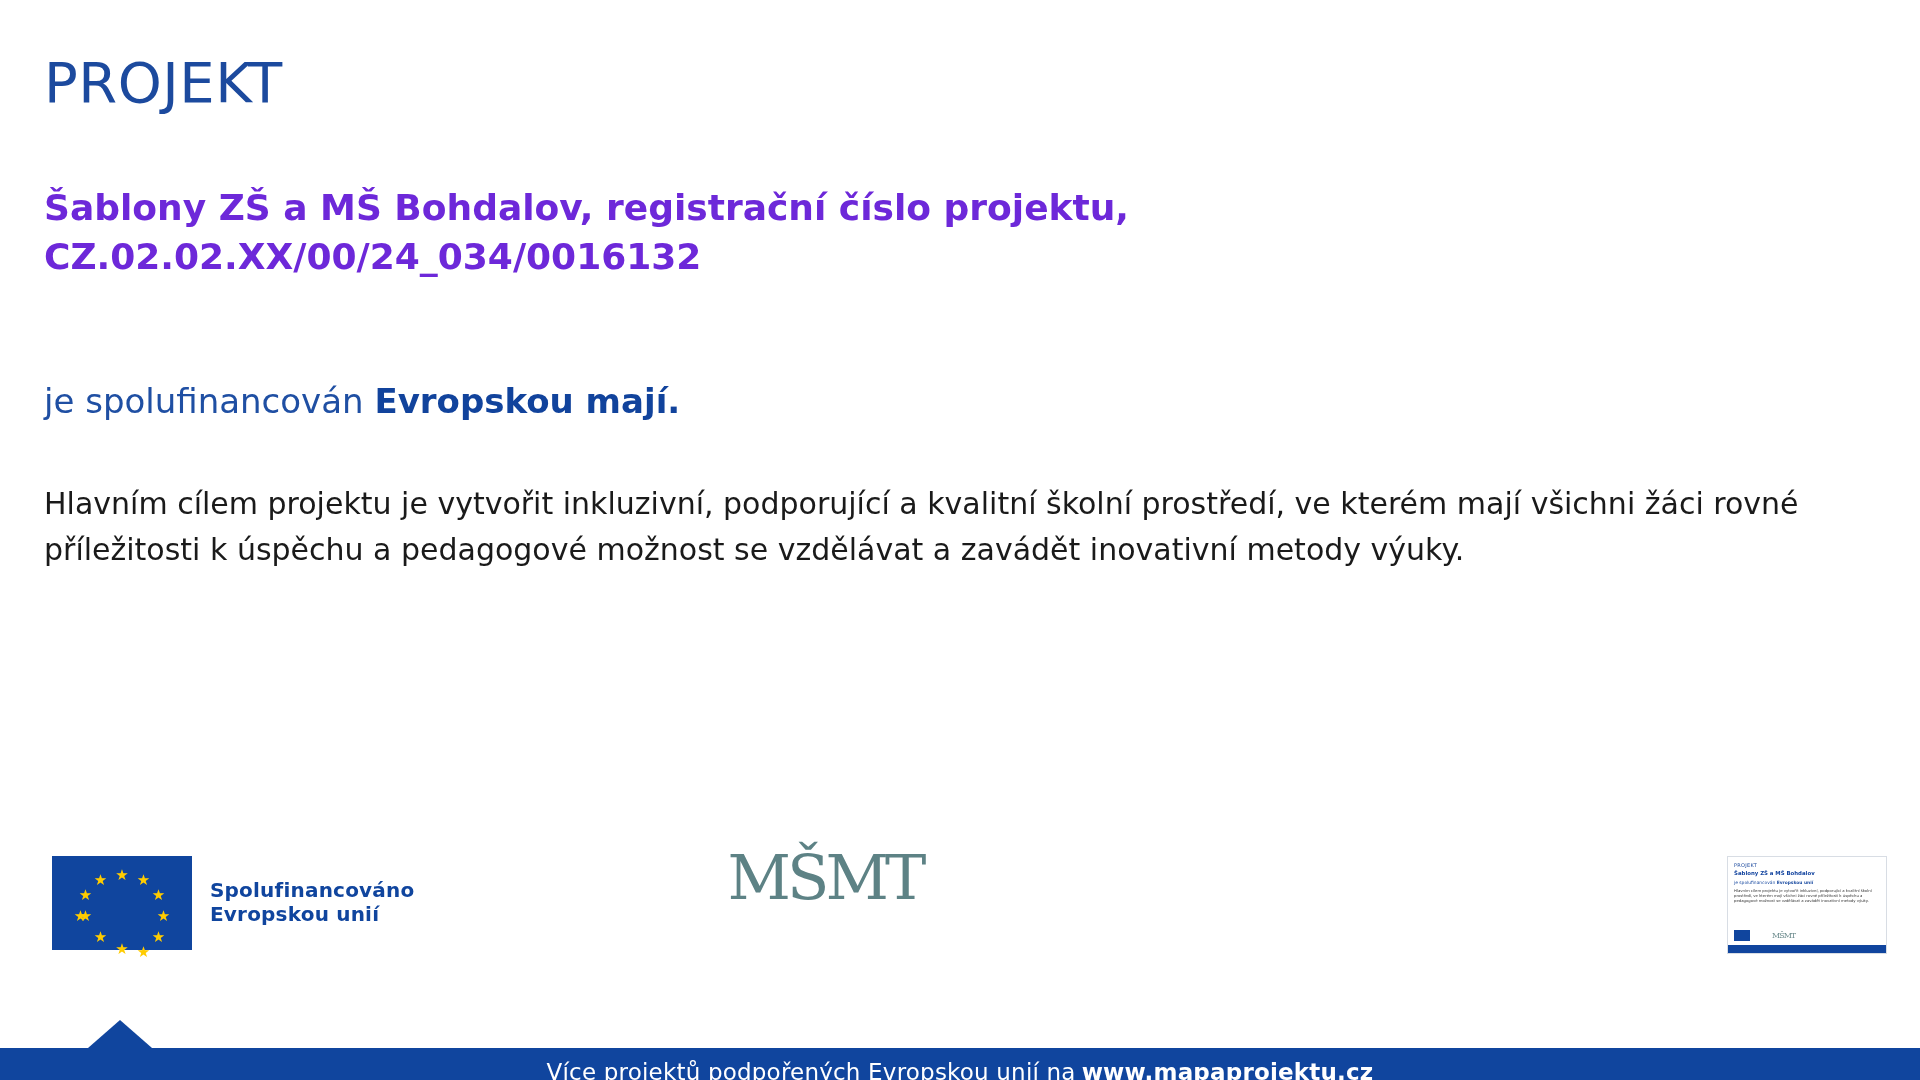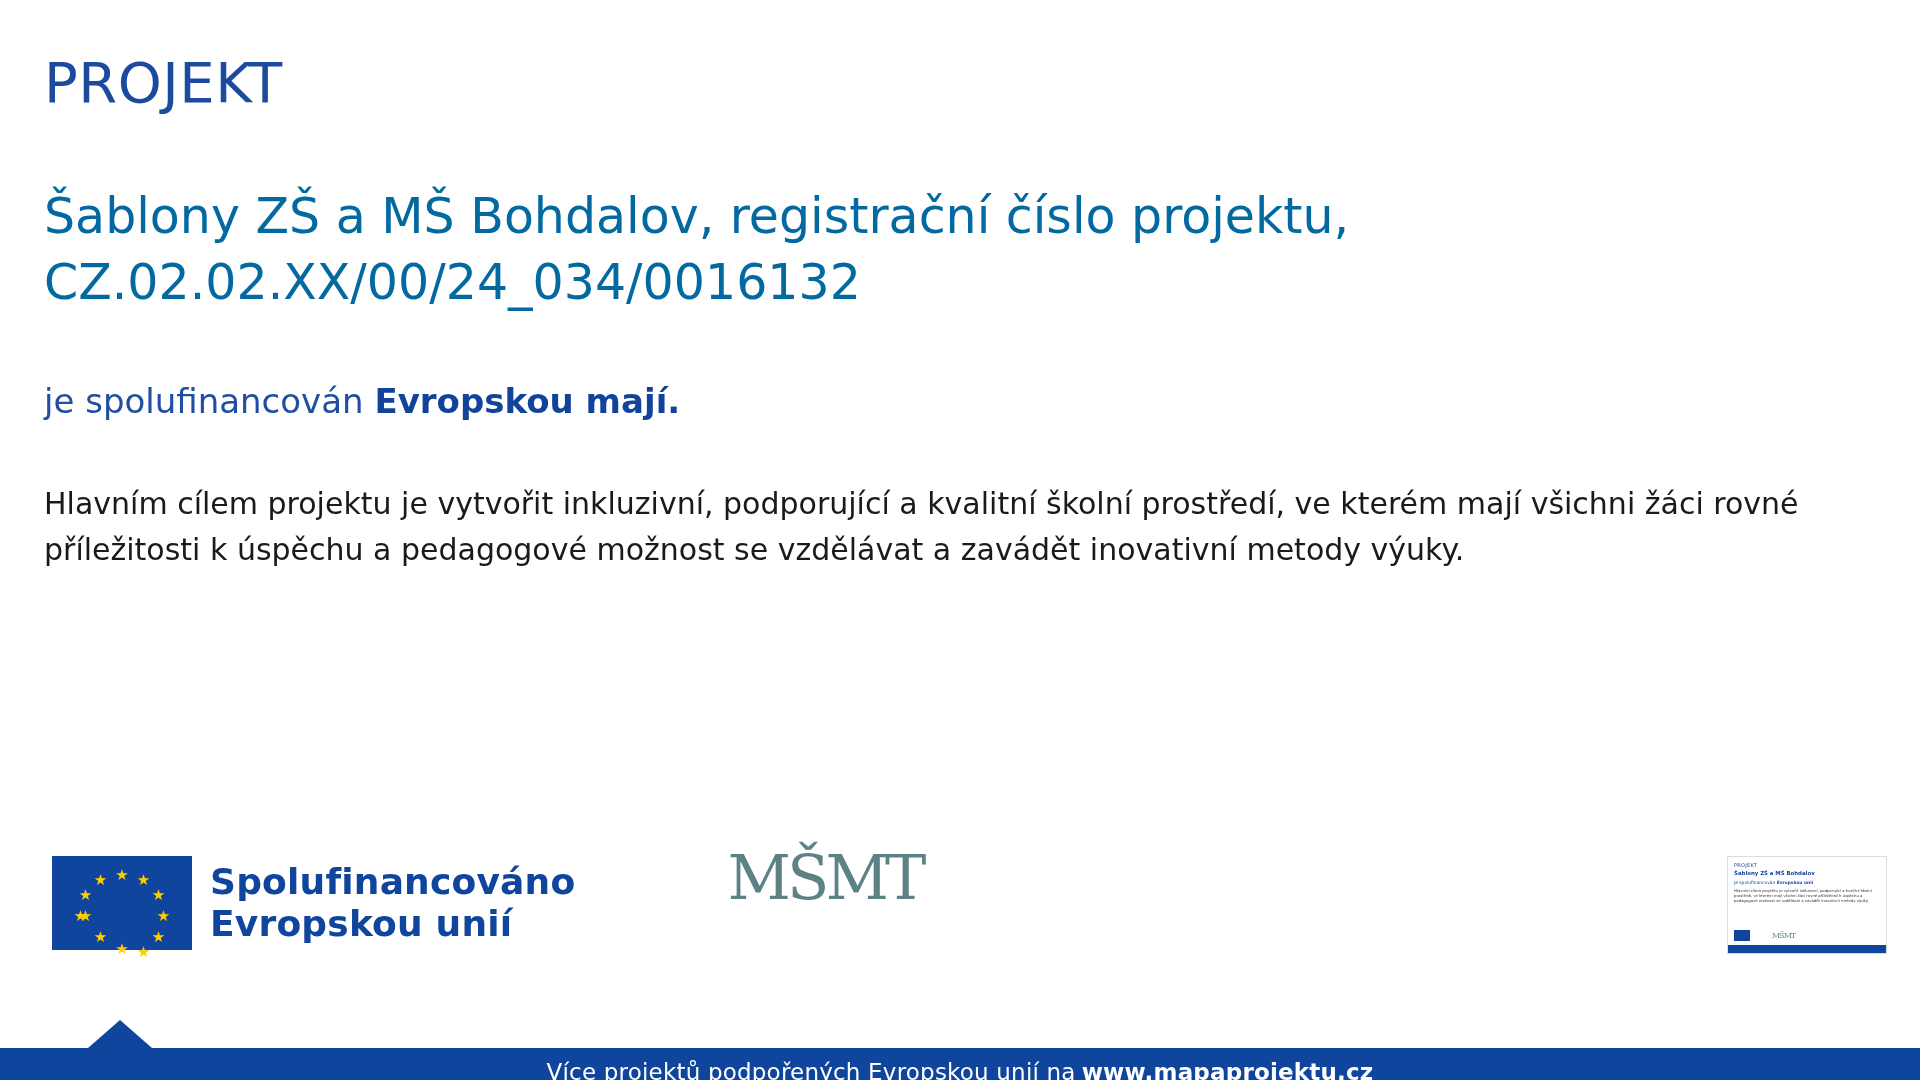--- a/index.html
+++ b/index.html
@@ -31,24 +31,24 @@
     line-height: 1.05;
     letter-spacing: 0.5px;
     color: #1c4a9e;
     font-weight: 400;
   }
   .title {
     position: absolute;
     left: 44px;
     top: 168px;
     width: 1600px;
-    font-size: 49px;
+    font-size: 36px;
     line-height: 1.35;
-    color: #0369a1;
-    font-weight: normal;
+    color: #6d28d9;
+    font-weight: bold;
   }
   .subtitle {
     position: absolute;
     left: 44px;
     top: 363px;
     width: 1500px;
     font-size: 34px;
     line-height: 1.3;
     color: #1f4fa3;
     font-weight: 400;
@@ -96,21 +96,21 @@
     color: #ffcc00;
     font-size: 15px;
     line-height: 15px;
     width: 15px;
     height: 15px;
     text-align: center;
   }
   .eu-text {
     margin-left: 18px;
     color: #10459e;
-    font-size: 36px;
+    font-size: 20px;
     line-height: 1.18;
     font-weight: bold;
     letter-spacing: 0.2px;
   }
 
   
   .msmt-logo {
     position: absolute;
     left: 700px;
     top: 10px;

